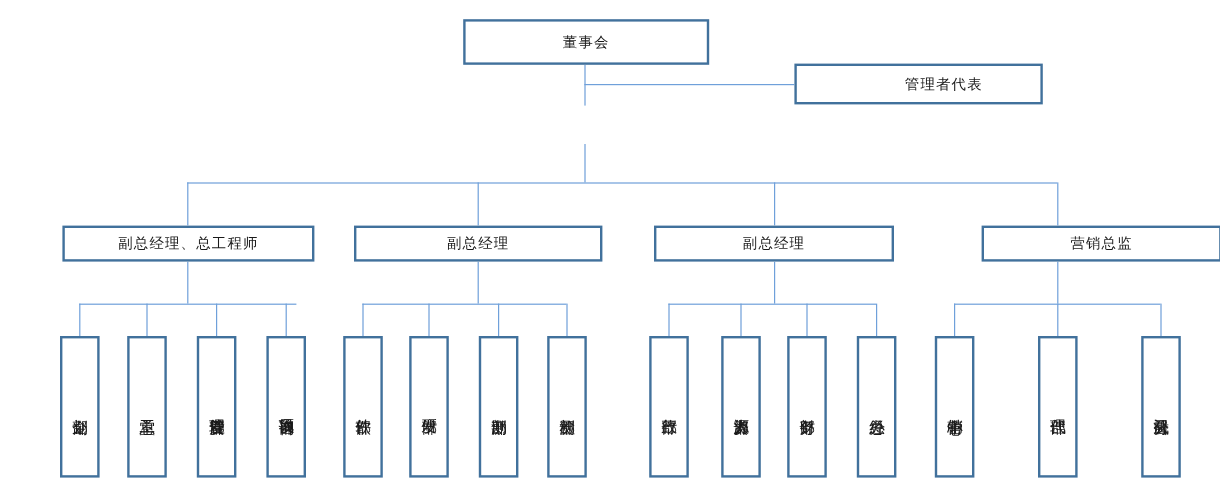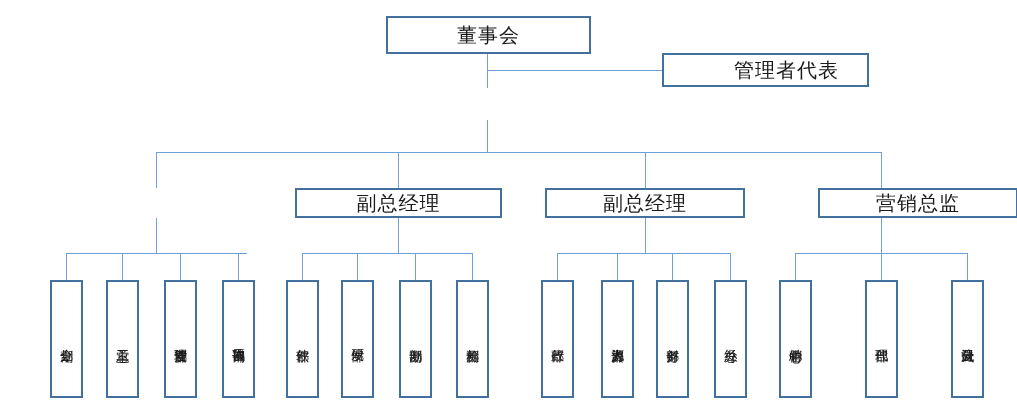--- a/index.html
+++ b/index.html
@@ -19,21 +19,21 @@
   }
   .node {
     position: absolute;
     box-sizing: border-box;
     border: 2px solid #41719C;
     background: #ffffff;
     display: flex;
     align-items: center;
     justify-content: center;
     color: #1a1a1a;
-    font-size: 20px;
+    font-size: 12px;
     line-height: 1.2;
     letter-spacing: 1px;
     white-space: nowrap;
   }
   .node.dept {
     border-width: 2px;
     font-size: 13px;
     letter-spacing: 0px;
     writing-mode: vertical-rl;
     text-orientation: upright;
@@ -90,20 +90,21 @@
   <div class="conn h" style="left:795px; top:253px; width:172px;"></div>
   <div class="conn v" style="left:795px; top:253px; height:27px;"></div>
   <div class="conn v" style="left:881px; top:253px; height:27px;"></div>
   <div class="conn v" style="left:967px; top:253px; height:27px;"></div>
 
   <div class="node" style="left:386px; top:16px; width:205px; height:38px;">董事会</div>
 
   <div class="node" style="left:662px; top:53px; width:207px; height:34px;padding-left:42px;">管理者代表</div>
 
 
+  <div class="node" style="left:52px; top:188px; width:210px; height:30px;">副总经理、总工程师</div>
   <div class="node" style="left:295px; top:188px; width:207px; height:30px;">副总经理</div>
   <div class="node" style="left:545px; top:188px; width:200px; height:30px;">副总经理</div>
   <div class="node" style="left:818px; top:188px; width:200px; height:30px;">营销总监</div>
 
   <div class="node dept" style="left:50px; top:280px; width:33px; height:118px;">企划部</div>
   <div class="node dept" style="left:106px; top:280px; width:33px; height:118px;">总工室</div>
   <div class="node dept" style="left:164px; top:280px; width:33px; height:118px;">资质管理部</div>
   <div class="node dept" style="left:222px; top:280px; width:33px; height:118px;">项目咨询部</div>
 
   <div class="node dept" style="left:286px; top:280px; width:33px; height:118px;">软件部</div>

